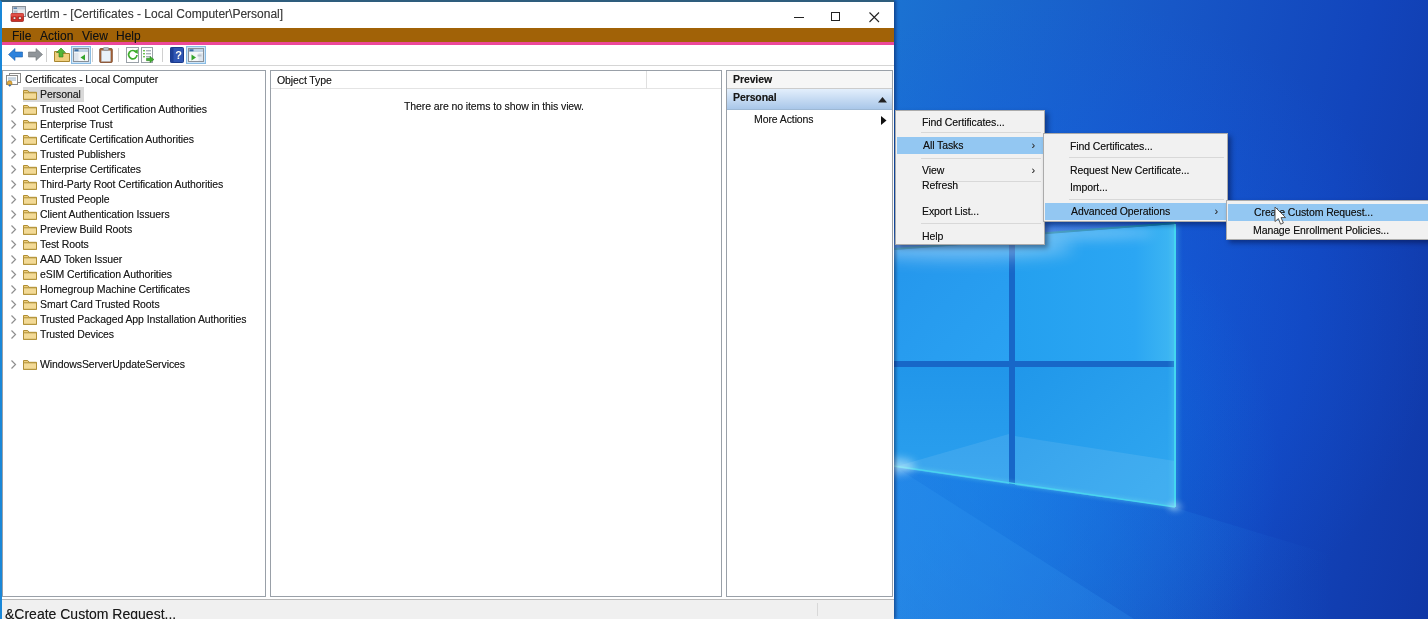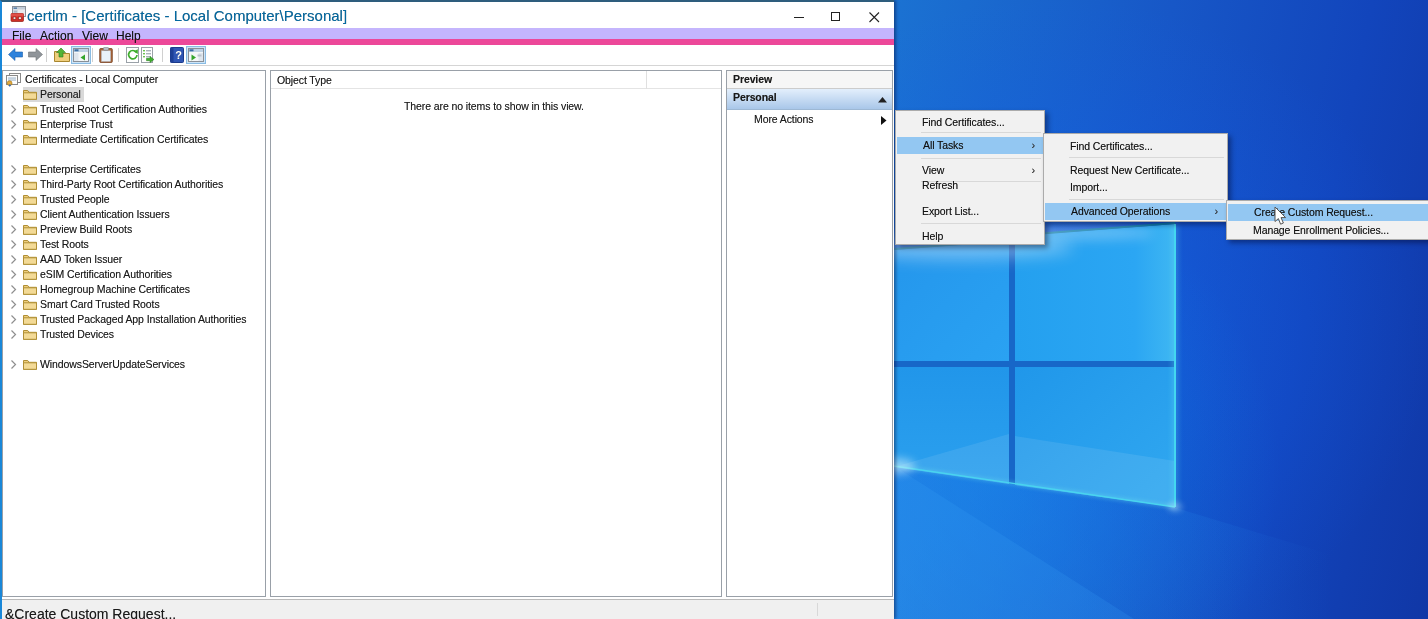--- a/index.html
+++ b/index.html
@@ -14,22 +14,22 @@
       radial-gradient(ellipse 430px 420px at 85px 470px, rgba(14,132,232,.55) 0%, rgba(14,132,232,0) 70%),
       radial-gradient(ellipse 500px 440px at 160px 330px, rgba(18,97,240,.52) 0%, rgba(18,97,240,0) 76%),
       linear-gradient(102deg, #1b72d2 0%, #1757c7 42%, #1245bc 72%, #1037a6 100%);
   }
 
   
   #win { left:0; top:0; width:894px; height:619px; background:#fff;
          border-top:2px solid #2e5d7d; border-left:2px solid #1987d8;
          box-shadow:2px 0 3px rgba(0,0,40,.4); }
   #titlebar { left:0; top:2px; width:892px; height:24px; background:#fff; }
-  #title-text { left:25px; top:3px; font-size:15px; color:#0369a1; }
-  #menubar { left:0; top:26px; width:892px; height:17px; background:#c4b5fd; border-bottom:6px solid #ec4899; font-size:12px; color:#111; }
+  #title-text { left:25px; top:3px; font-size:12px; color:#404040; }
+  #menubar { left:0; top:26px; width:892px; height:17px; background:#a16207; border-bottom:3px solid #ec4899; font-size:12px; color:#111; }
   #menubar span { position:absolute; top:0.5px; }
   #toolbar { left:0; top:43px; width:892px; height:21px; background:#fff; border-bottom:1px solid #d5d5d5; }
   .tsep { position:absolute; top:3px; width:1px; height:14px; background:#d0d0d0; }
   .tbtn-hl { position:absolute; top:1px; width:20px; height:18px; background:#cde4f7; border:1px solid #88bbe3; }
 
   
   .pane { position:absolute; background:#fff; border:1px solid #99a0a8; }
   #tree  { left:0;   top:68px; width:264px; height:527px; }
   #list  { left:268px; top:68px; width:452px; height:527px; }
   #act   { left:724px; top:68px; width:167px; height:527px; }
@@ -242,21 +242,31 @@
         <span class="lbl">Enterprise Trust</span>
       </div>
   <div class="trow" style="top:61px">
         <svg class="chev" width="7" height="9">
           <polyline points="1.5,0.5 5.5,4.5 1.5,8.5" fill="none" stroke="#8f8f8f" stroke-width="1.2"></polyline>
         </svg>
         <svg class="fico" width="14" height="12">
           <path d="M0.5,2.5 h4.2 l1.3,1.8 h7.5 v7 h-13 z" fill="#efce7d" stroke="#b08f35" stroke-width="1"></path>
           <path d="M0.5,4.8 h13 v6.5 h-13 z" fill="#f3da96" stroke="#b08f35" stroke-width="1"></path>
         </svg>
-        <span class="lbl">Intermediate Certification Certificates</span>
+        <span class="lbl">Certificate Certification Authorities</span>
+      </div>
+  <div class="trow" style="top:76px">
+        <svg class="chev" width="7" height="9">
+          <polyline points="1.5,0.5 5.5,4.5 1.5,8.5" fill="none" stroke="#8f8f8f" stroke-width="1.2"></polyline>
+        </svg>
+        <svg class="fico" width="14" height="12">
+          <path d="M0.5,2.5 h4.2 l1.3,1.8 h7.5 v7 h-13 z" fill="#efce7d" stroke="#b08f35" stroke-width="1"></path>
+          <path d="M0.5,4.8 h13 v6.5 h-13 z" fill="#f3da96" stroke="#b08f35" stroke-width="1"></path>
+        </svg>
+        <span class="lbl">Trusted Publishers</span>
       </div>
   <div class="trow" style="top:91px">
         <svg class="chev" width="7" height="9">
           <polyline points="1.5,0.5 5.5,4.5 1.5,8.5" fill="none" stroke="#8f8f8f" stroke-width="1.2"></polyline>
         </svg>
         <svg class="fico" width="14" height="12">
           <path d="M0.5,2.5 h4.2 l1.3,1.8 h7.5 v7 h-13 z" fill="#efce7d" stroke="#b08f35" stroke-width="1"></path>
           <path d="M0.5,4.8 h13 v6.5 h-13 z" fill="#f3da96" stroke="#b08f35" stroke-width="1"></path>
         </svg>
         <span class="lbl">Enterprise Certificates</span>

